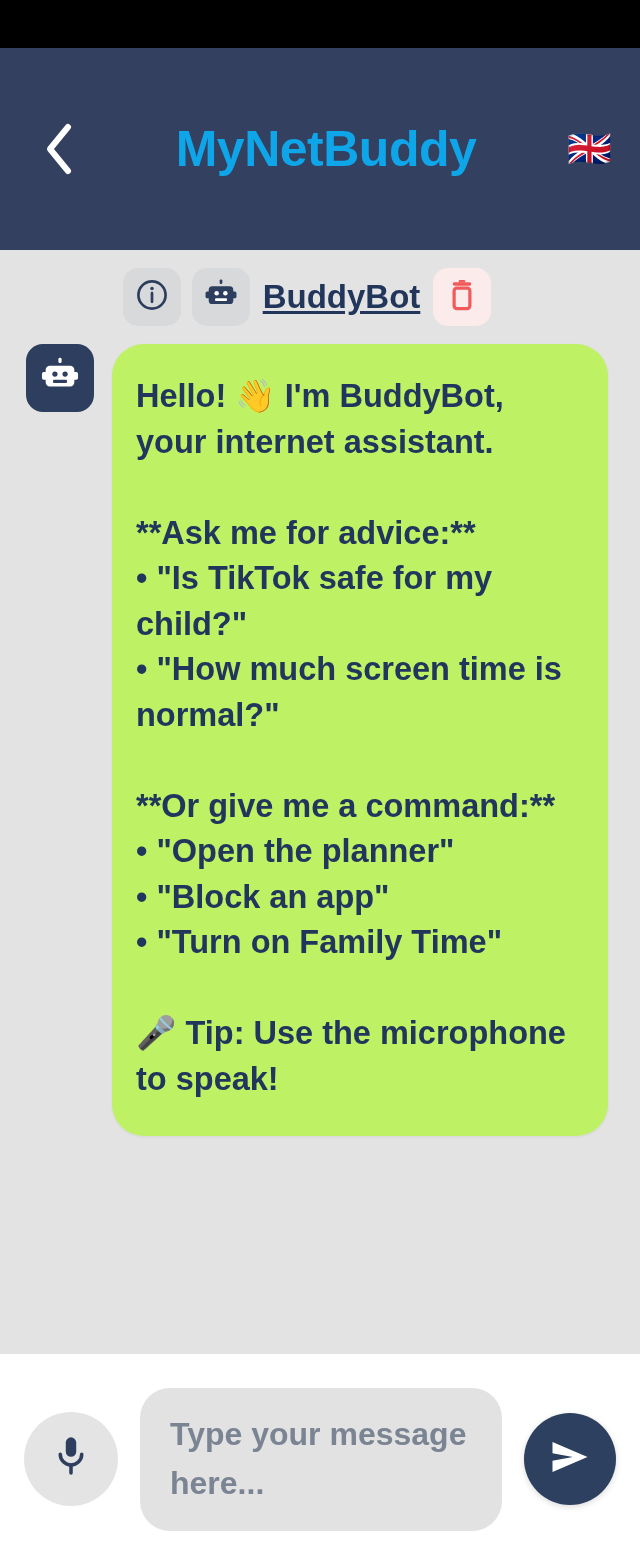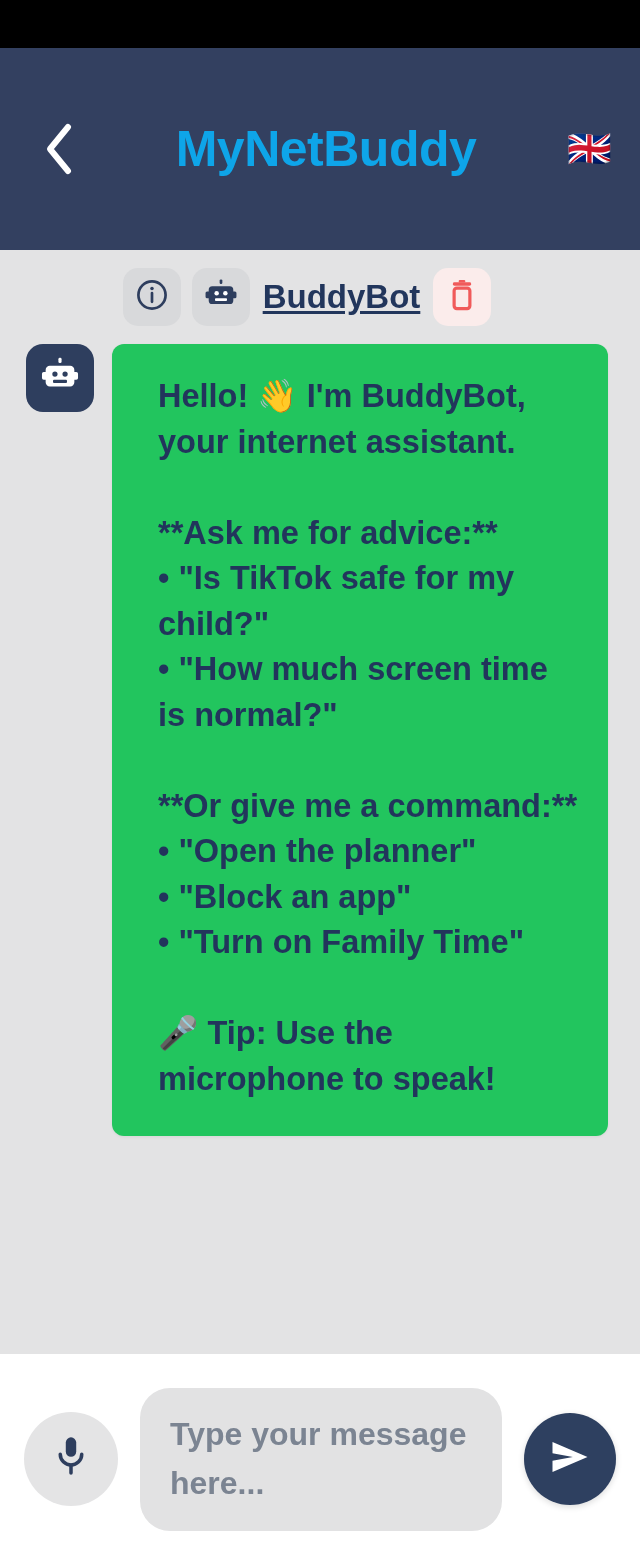--- a/index.html
+++ b/index.html
@@ -133,23 +133,23 @@
     height: 68px;
     border-radius: 17px;
     background: #2e3e5e;
     display: flex;
     align-items: center;
     justify-content: center;
     flex: 0 0 auto;
   }
 
   .bubble {
-    background: #22c55e;
-    border-radius: 12px;
-    padding: 30px 30px 34px 46px;
+    background: #bef264;
+    border-radius: 32px;
+    padding: 30px 30px 34px 24px;
     max-width: 496px;
     box-shadow: 0 1px 3px rgba(0,0,0,0.06);
   }
 
   .bubble-text {
     color: #22355c;
     font-size: 32.5px;
     font-weight: bold;
     line-height: 1.40;
     white-space: pre-wrap;

